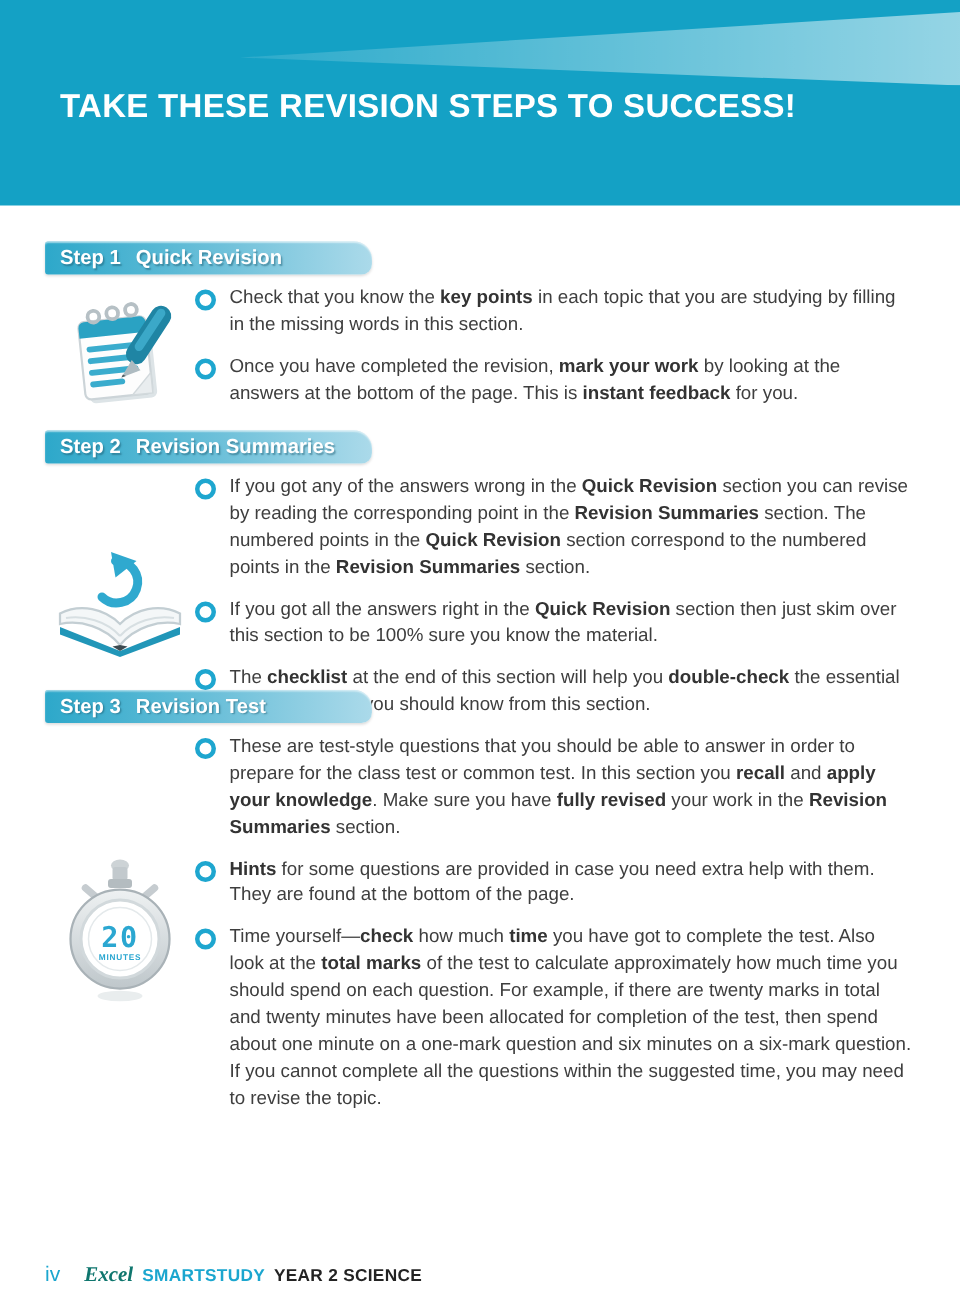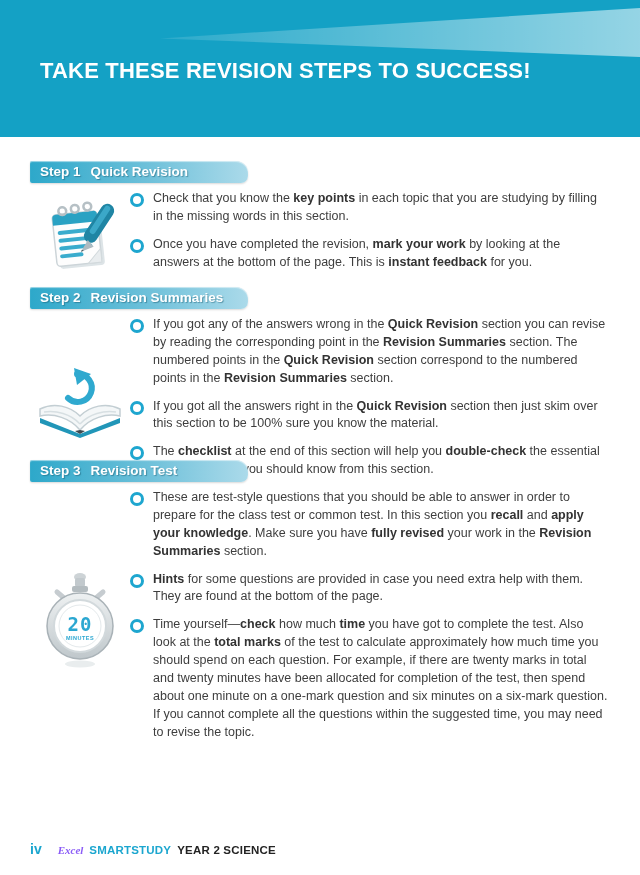--- a/index.html
+++ b/index.html
@@ -34,22 +34,22 @@
   .bullets{flex:1;min-width:0;padding-right:2px;}
   .bullet{display:flex;margin-bottom:10px;}
   .bullet-marker{
     flex:0 0 auto;width:8px;height:8px;border:3px solid #1ea6cf;border-radius:50%;
     margin:3px 9px 0 0;background:#fff;
   }
   .bullet-text{font-size:12.5px;line-height:1.43;color:#3e3e3e;}
   .bullet-text b{color:#333;}
   
   .footer{position:absolute;left:30px;top:841px;display:flex;align-items:baseline;}
-  .page-num{color:#1ba6cf;font-weight:bold;font-size:14px;margin-right:16px;}
-  .brand-excel{font-family:"Liberation Serif",serif;font-style:italic;font-weight:bold;color:#8b5cf6;font-size:11px;margin-right:6px;}
+  .page-num{color:#1ba6cf;font-weight:normal;font-size:14px;margin-right:16px;}
+  .brand-excel{font-family:"Liberation Serif",serif;font-style:italic;font-weight:bold;color:#0f766e;font-size:14px;margin-right:6px;}
   .brand-smart{color:#1ba6cf;font-weight:bold;font-size:11.5px;margin-right:6px;letter-spacing:0.2px;}
   .book-title{color:#232323;font-weight:bold;font-size:11.5px;letter-spacing:0.2px;}
 </style>
 </head>
 <body>
 
 <div class="page">
 
   <div class="banner">
     <div class="banner-wedge"></div>

